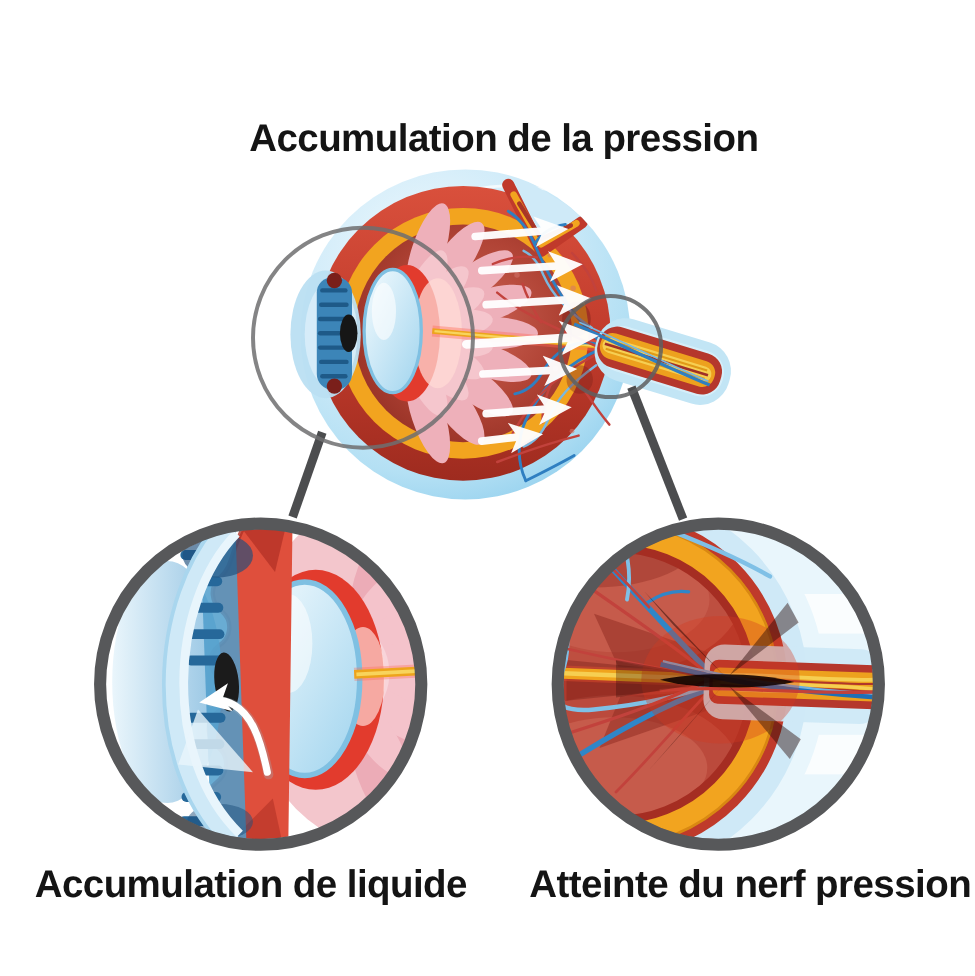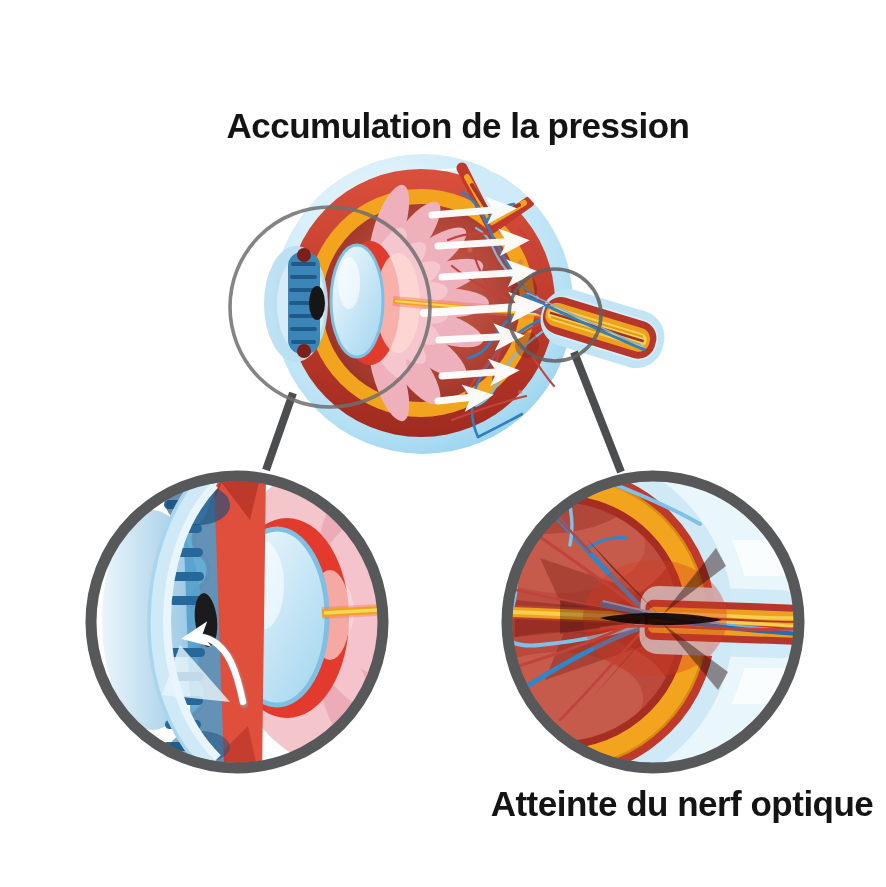--- a/index.html
+++ b/index.html
@@ -417,15 +417,16 @@
         <polygon points="663,624 718,690 728,672" fill="#2a0a06" opacity="0.45"></polygon>
         <polygon points="660,618 560,600 560,634" fill="#2a0a06" opacity="0.3"></polygon>
         <path d="M600,618 C630,611 690,611 722,620 C690,627 630,627 600,618 Z" fill="#120302" opacity="0.9"></path>
       </g>
     </g>
     <circle cx="653" cy="622" r="146" fill="none" stroke="#57585a" stroke-width="11"></circle>
   </g>
 </svg>
 
 <div class="caption title">Accumulation de la pression</div>
-<div class="caption right">Atteinte du nerf optique</div>
+<div class="caption left">Accumulation de liquide</div>
+<div class="caption right">Atteinte du nerf pression</div>
 
 </div>
 
 </body></html>

